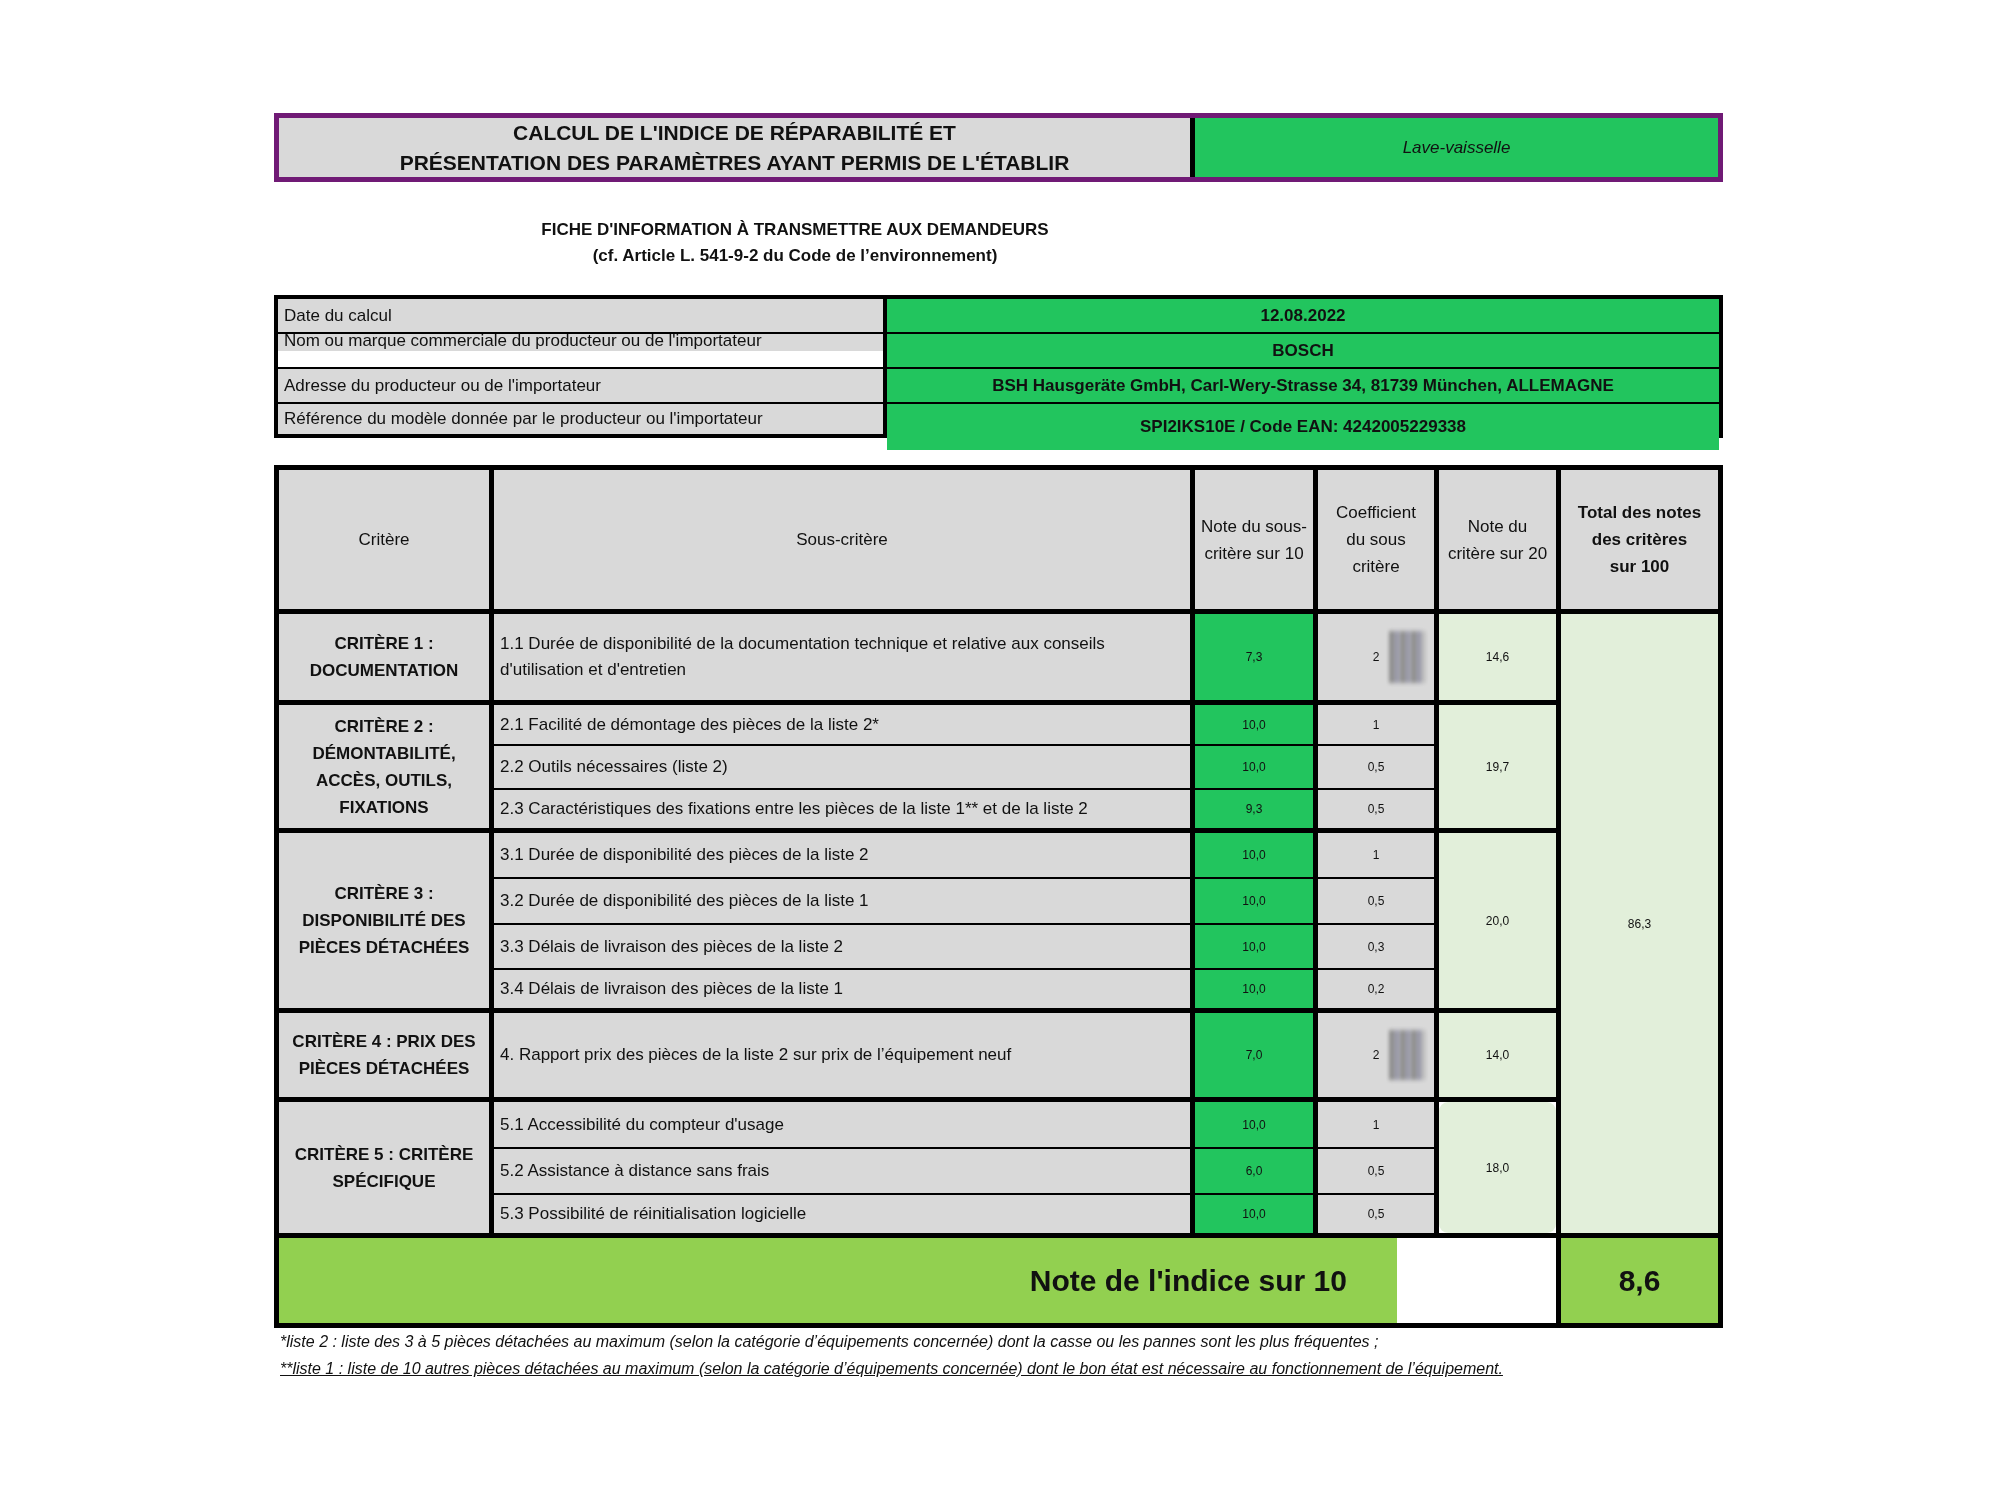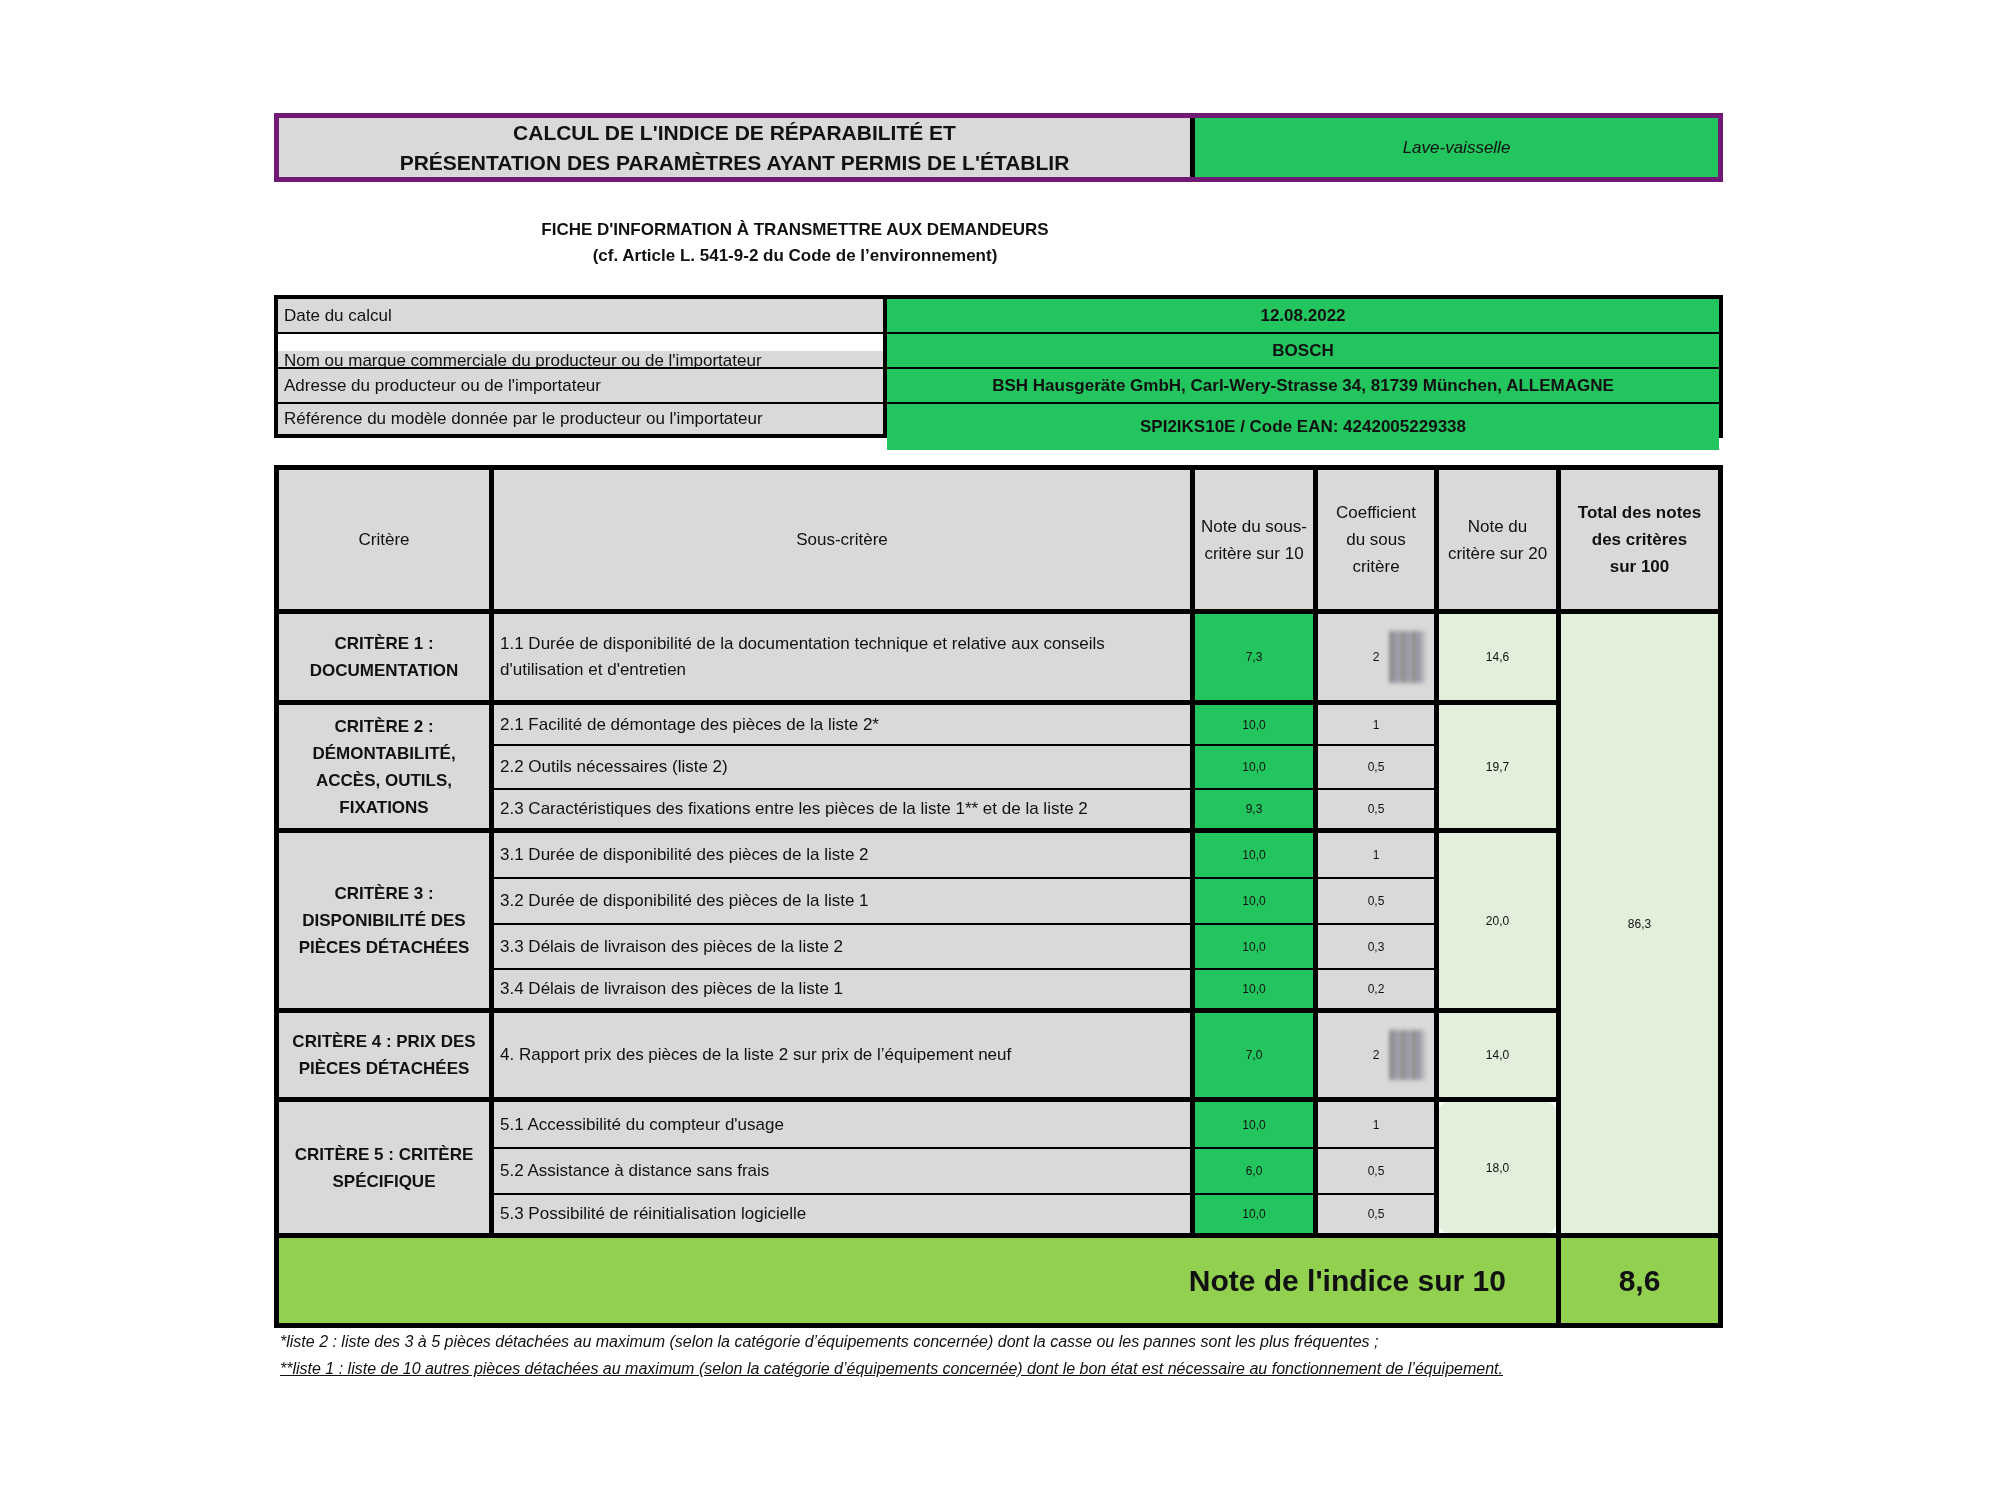--- a/index.html
+++ b/index.html
@@ -59,21 +59,21 @@
 </div>
 
 <div id="sub1" class="abs">FICHE D'INFORMATION À TRANSMETTRE AUX DEMANDEURS</div>
 <div id="sub2" class="abs">(cf. Article L. 541-9-2 du Code de l’environnement)</div>
 
 <div id="info" class="abs">
 
   <div class="cell gray left info-label" style="left:0;top:0;width:605px;height:33px;">Date du calcul</div>
   <div class="cell white info-value" style="left:609px;top:0;width:832px;height:33px;">12.08.2022</div>
 
-  <div class="cell gray left info-label" style="left:0;top:52px;width:605px;height:20px;">Nom ou marque commerciale du producteur ou de l'importateur</div>
+  <div class="cell gray left info-label" style="left:0;top:32px;width:605px;height:20px;">Nom ou marque commerciale du producteur ou de l'importateur</div>
   <div class="cell white info-value" style="left:609px;top:35px;width:832px;height:33px;">BOSCH</div>
 
   <div class="cell gray left info-label" style="left:0;top:70px;width:605px;height:33px;">Adresse du producteur ou de l'importateur</div>
   <div class="cell white info-value" style="left:609px;top:70px;width:832px;height:33px;">BSH Hausgeräte GmbH, Carl-Wery-Strasse 34, 81739 München, ALLEMAGNE</div>
 
   <div class="cell gray left info-label" style="left:0;top:105px;width:605px;height:30px;">Référence du modèle donnée par le producteur ou l'importateur</div>
   <div class="cell white info-value" style="left:609px;top:105px;width:832px;height:46px;">SPI2IKS10E / Code EAN: 4242005229338</div>
 
   <div class="vline" style="left:605px;top:0;width:4px;height:135px;"></div>
   <div class="hline" style="left:0;top:33px;width:1441px;height:2px;"></div>
@@ -175,21 +175,21 @@
   <div class="cell gray val" style="left:1039px;top:725px;width:116px;height:38px;">0,5</div>
 
   <div class="cell lgreen val" style="left:1160px;top:144px;width:117px;height:86px;">14,6</div>
   <div class="cell lgreen val" style="left:1160px;top:235px;width:117px;height:123px;">19,7</div>
   <div class="cell lgreen val" style="left:1160px;top:363px;width:117px;height:175px;">20,0</div>
   <div class="cell lgreen val" style="left:1160px;top:543px;width:117px;height:84px;">14,0</div>
   <div class="cell lgreen val" style="left:1160px;top:632px;width:117px;height:131px;border-radius:9px;">18,0</div>
 
   <div class="cell lgreen val" style="left:1282px;top:144px;width:157px;height:619px;">86,3</div>
 
-  <div class="cell green note-label" style="left:0;top:768px;width:1277px;height:85px;">Note de l'indice sur 10</div>
+  <div class="cell green note-label" style="left:0;top:768px;width:1118px;height:85px;">Note de l'indice sur 10</div>
   <div class="cell green note-value" style="left:1282px;top:768px;width:157px;height:85px;">8,6</div>
 
   <div class="vline" style="left:210px;top:0;width:5px;height:763px;"></div>
   <div class="vline" style="left:911px;top:0;width:5px;height:763px;"></div>
   <div class="vline" style="left:1034px;top:0;width:5px;height:763px;"></div>
   <div class="vline" style="left:1155px;top:0;width:5px;height:763px;"></div>
   <div class="vline" style="left:1277px;top:0;width:5px;height:853px;"></div>
 
   <div class="hline" style="left:0;top:139px;width:1282px;height:5px;"></div>
   <div class="hline" style="left:0;top:230px;width:1277px;height:5px;"></div>

